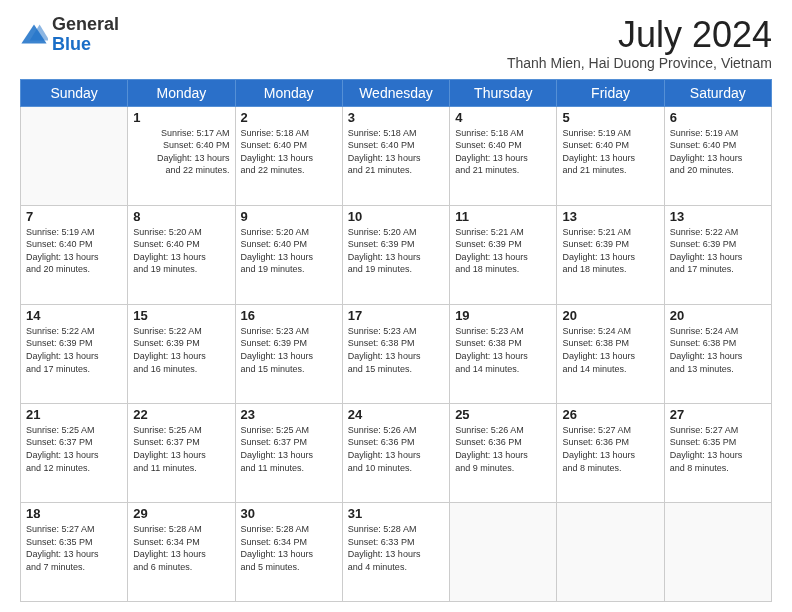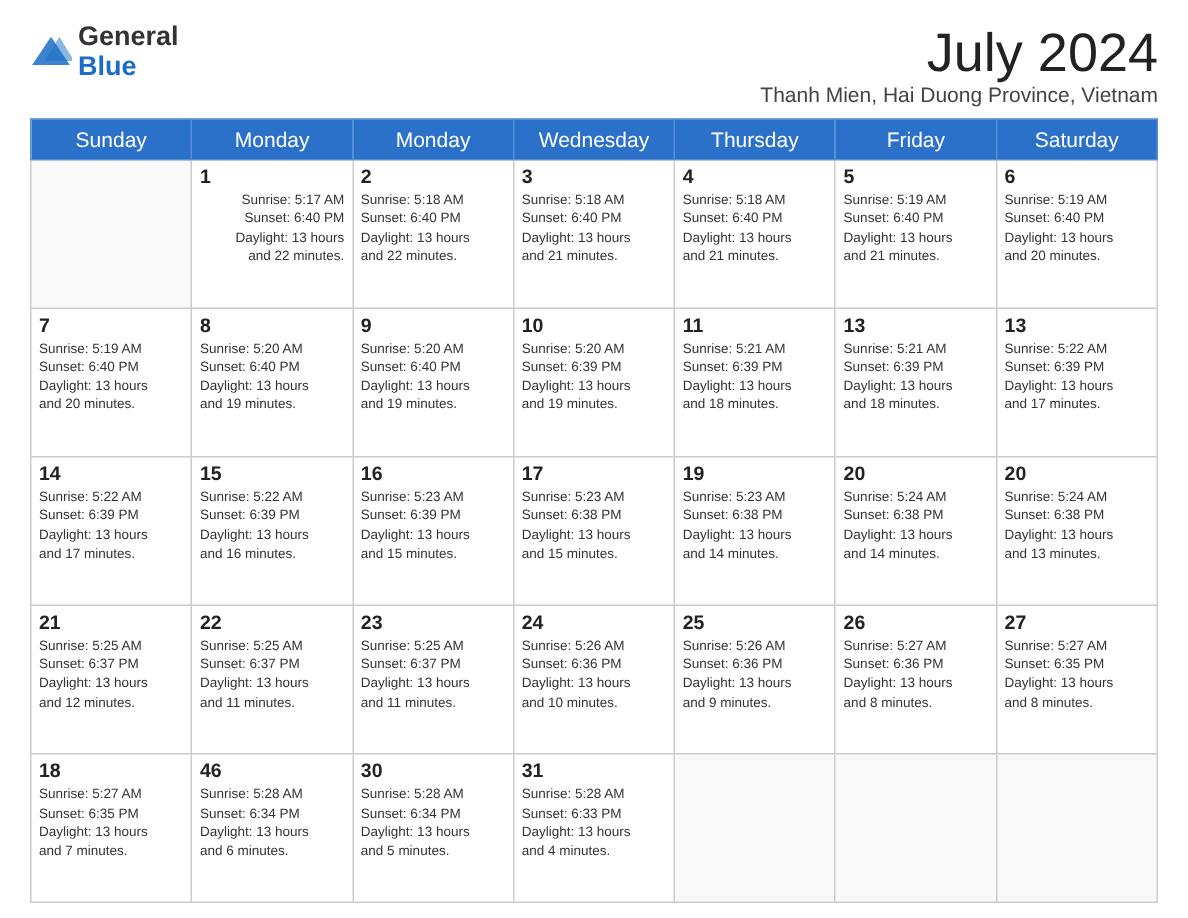--- a/index.html
+++ b/index.html
@@ -326,21 +326,21 @@
         </tr>
         <tr>
           <td>
             <span class="day-number">18</span>
             <div class="day-info" style="white-space: pre-line;">Sunrise: 5:27 AM
 Sunset: 6:35 PM
 Daylight: 13 hours
 and 7 minutes.</div>
           </td>
           <td>
-            <span class="day-number">46</span>
+            <span class="day-number">29</span>
             <div class="day-info" style="white-space: pre-line;">Sunrise: 5:28 AM
 Sunset: 6:34 PM
 Daylight: 13 hours
 and 6 minutes.</div>
           </td>
           <td>
             <span class="day-number">30</span>
             <div class="day-info" style="white-space: pre-line;">Sunrise: 5:28 AM
 Sunset: 6:34 PM
 Daylight: 13 hours

